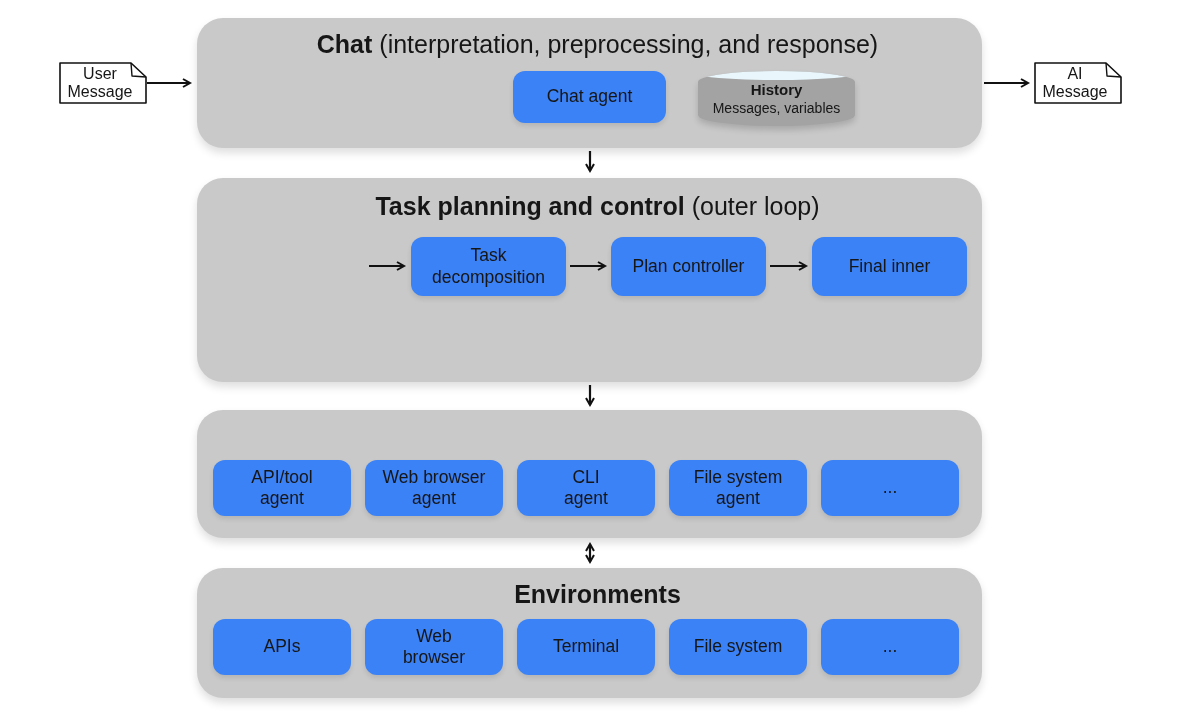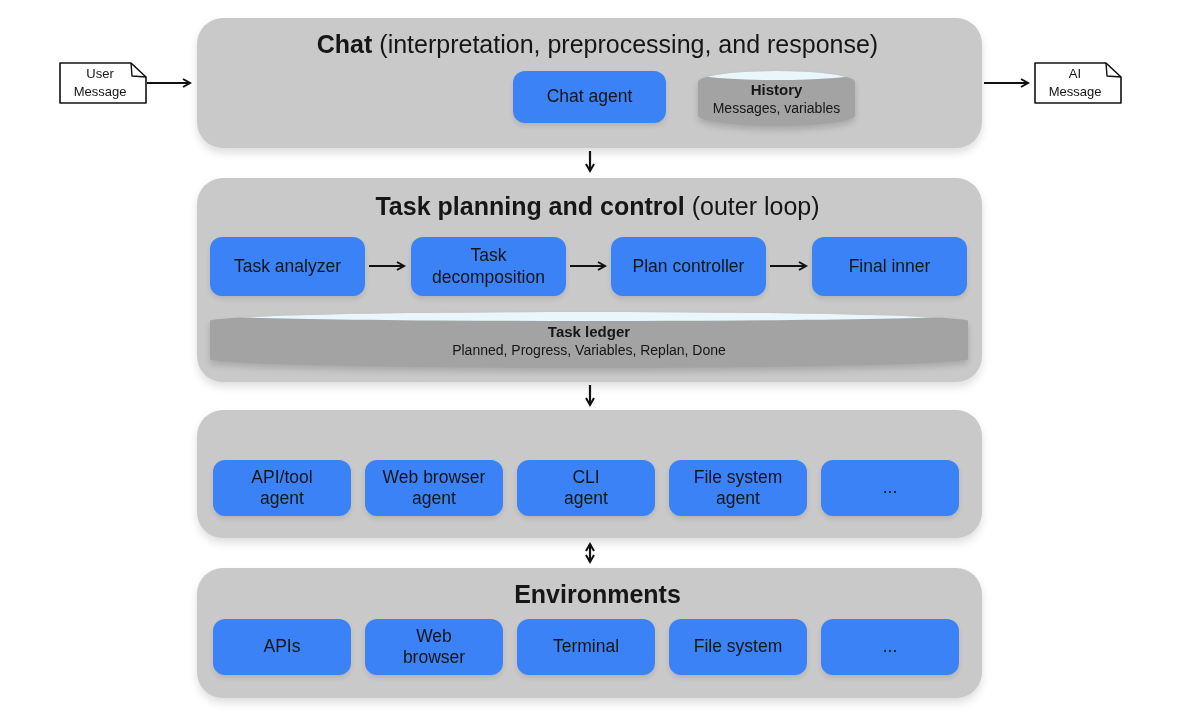--- a/index.html
+++ b/index.html
@@ -58,21 +58,21 @@
   .cyl .s{font-size:14px;line-height:18px;position:relative;}
   .note{
     position:absolute;
     width:88px;height:42px;
   }
   .note svg{position:absolute;left:0;top:0;}
   .note .txt{
     position:absolute;left:0;top:0;right:6px;bottom:0;
     display:flex;align-items:center;justify-content:center;
     text-align:center;
-    font-size:13px;line-height:18px;
+    font-size:16px;line-height:18px;
     white-space:pre-line;
   }
   .arrows{position:absolute;left:0;top:0;pointer-events:none;}
 </style>
 </head>
 <body>
 
 <div class="canvas">
 
   <div class="note" style="left:59px;top:62px;">
@@ -103,36 +103,29 @@
     <div class="cyl" style="left:501px;top:53px;width:157px;height:55px;">
       <div class="t">History</div>
       <div class="s">Messages, variables</div>
     </div>
   </div>
 
   <div class="container" style="top:178px;height:204px;">
     <div class="section-title" style="top:12px;">
       <span class="b">Task planning and control</span><span> (outer loop)</span>
     </div>
-    <div class="wbox pre" style="left:13px;top:59px;width:155px;height:59px;">
-      <span>Task analyzer</span>
-    </div>
     <div class="wbox pre" style="left:214px;top:59px;width:155px;height:59px;">
       <span>Task
 decomposition</span>
     </div>
     <div class="wbox pre" style="left:414px;top:59px;width:155px;height:59px;">
       <span>Plan controller</span>
     </div>
     <div class="wbox pre" style="left:615px;top:59px;width:155px;height:59px;">
       <span>Final inner</span>
-    </div>
-    <div class="cyl" style="left:13px;top:134px;width:758px;height:56px;border-radius:50%/9px;">
-      <div class="t">Task ledger</div>
-      <div class="s">Planned, Progress, Variables, Replan, Done</div>
     </div>
   </div>
 
   <div class="container" style="top:410px;height:128px;">
     <div class="wbox pre" style="left:16px;top:50px;width:138px;height:56px;">
       <span>API/tool
 agent</span>
     </div>
     <div class="wbox pre" style="left:168px;top:50px;width:138px;height:56px;">
       <span>Web browser

